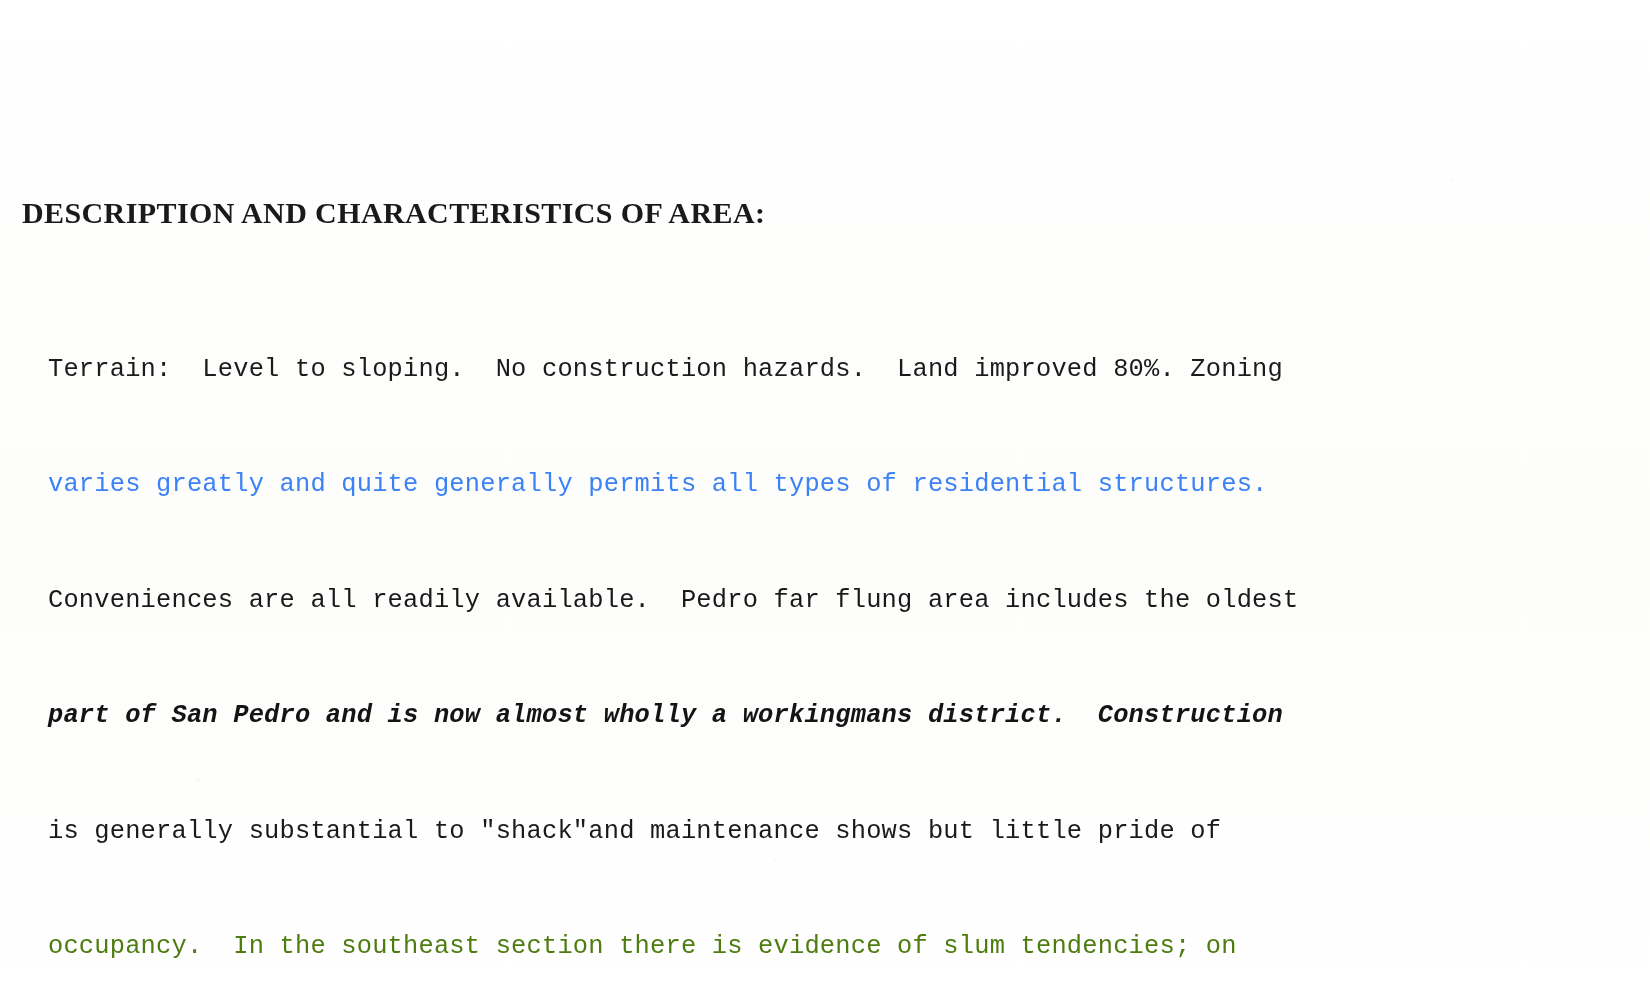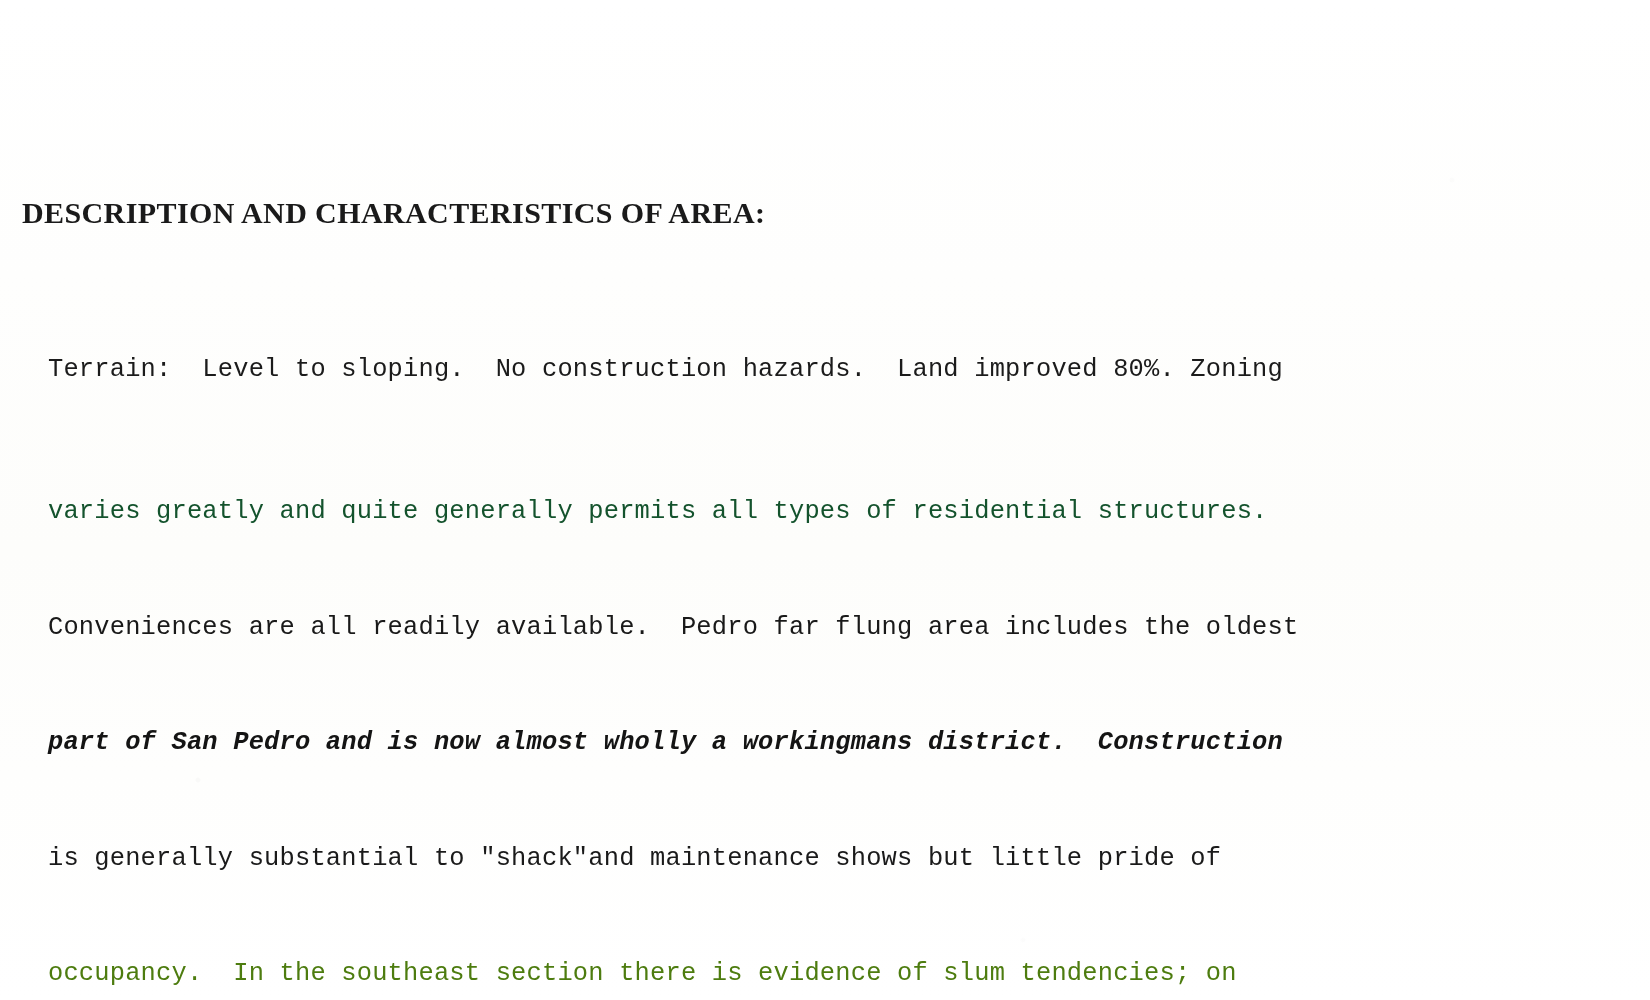--- a/index.html
+++ b/index.html
@@ -67,21 +67,21 @@
   }
 
   .line {
     display: block;
     white-space: pre;
     height: 38.5px;
   }
 
   
   .line.l1 { color: #1b1b1b; }
-  .line.l2 { color: #14532d; margin-top: 27px; }
+  .line.l2 { color: #3b82f6; }
   .line.l3 { color: #191919; }
   .line.l4 { color: #141414; font-weight: 600; font-style: italic; }
   .line.l5 { color: #1a1a1a; }
   .line.l6 { color: #4d7c0f; }
 </style>
 </head>
 <body>
 
 <div id="scan">
   <div id="paper-texture"></div>

